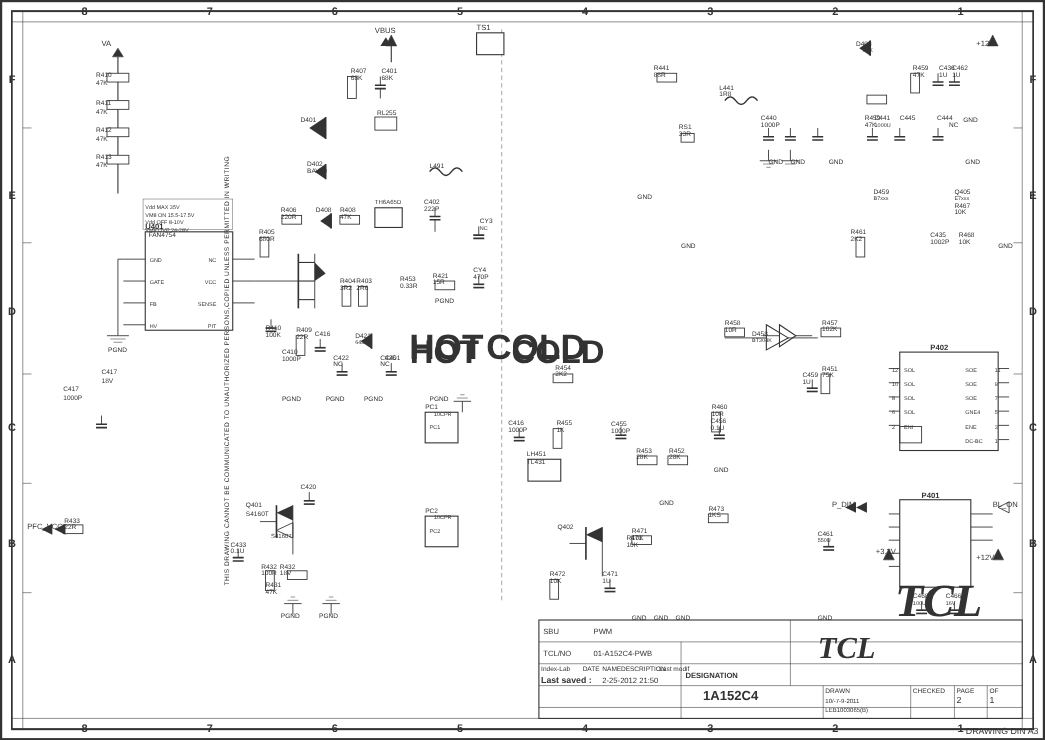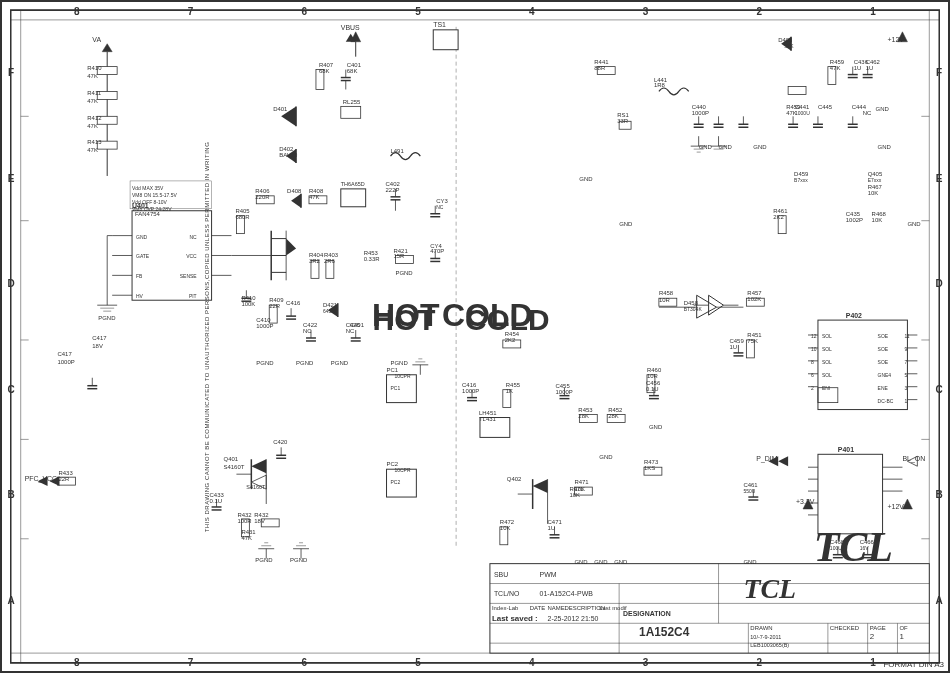--- a/index.html
+++ b/index.html
@@ -201,21 +201,21 @@
   </div>
 
   <div class="warning-text">THIS DRAWING CANNOT BE COMMUNICATED TO UNAUTHORIZED PERSONS,COPIED UNLESS PERMITTED IN WRITING</div>
 
   <div class="hot-label">HOT</div>
 
   <div class="cold-label">COLD</div>
 
   <div class="tcl-logo">TCL</div>
 
-  <div class="format-label">FORMAT DIN A3</div>
+  <div class="format-label">DRAWING DIN A3</div>
 
   <svg class="schematic-svg" viewBox="0 0 950 673" xmlns="http://www.w3.org/2000/svg">
 
     <rect x="8" y="8" width="934" height="657" fill="none" stroke="#333" stroke-width="1.5"></rect>
 
     <line x1="18" y1="8" x2="18" y2="665" stroke="#333" stroke-width="0.5"></line>
     <line x1="932" y1="8" x2="932" y2="665" stroke="#333" stroke-width="0.5"></line>
     <line x1="8" y1="18" x2="942" y2="18" stroke="#333" stroke-width="0.5"></line>
     <line x1="8" y1="655" x2="942" y2="655" stroke="#333" stroke-width="0.5"></line>
 

